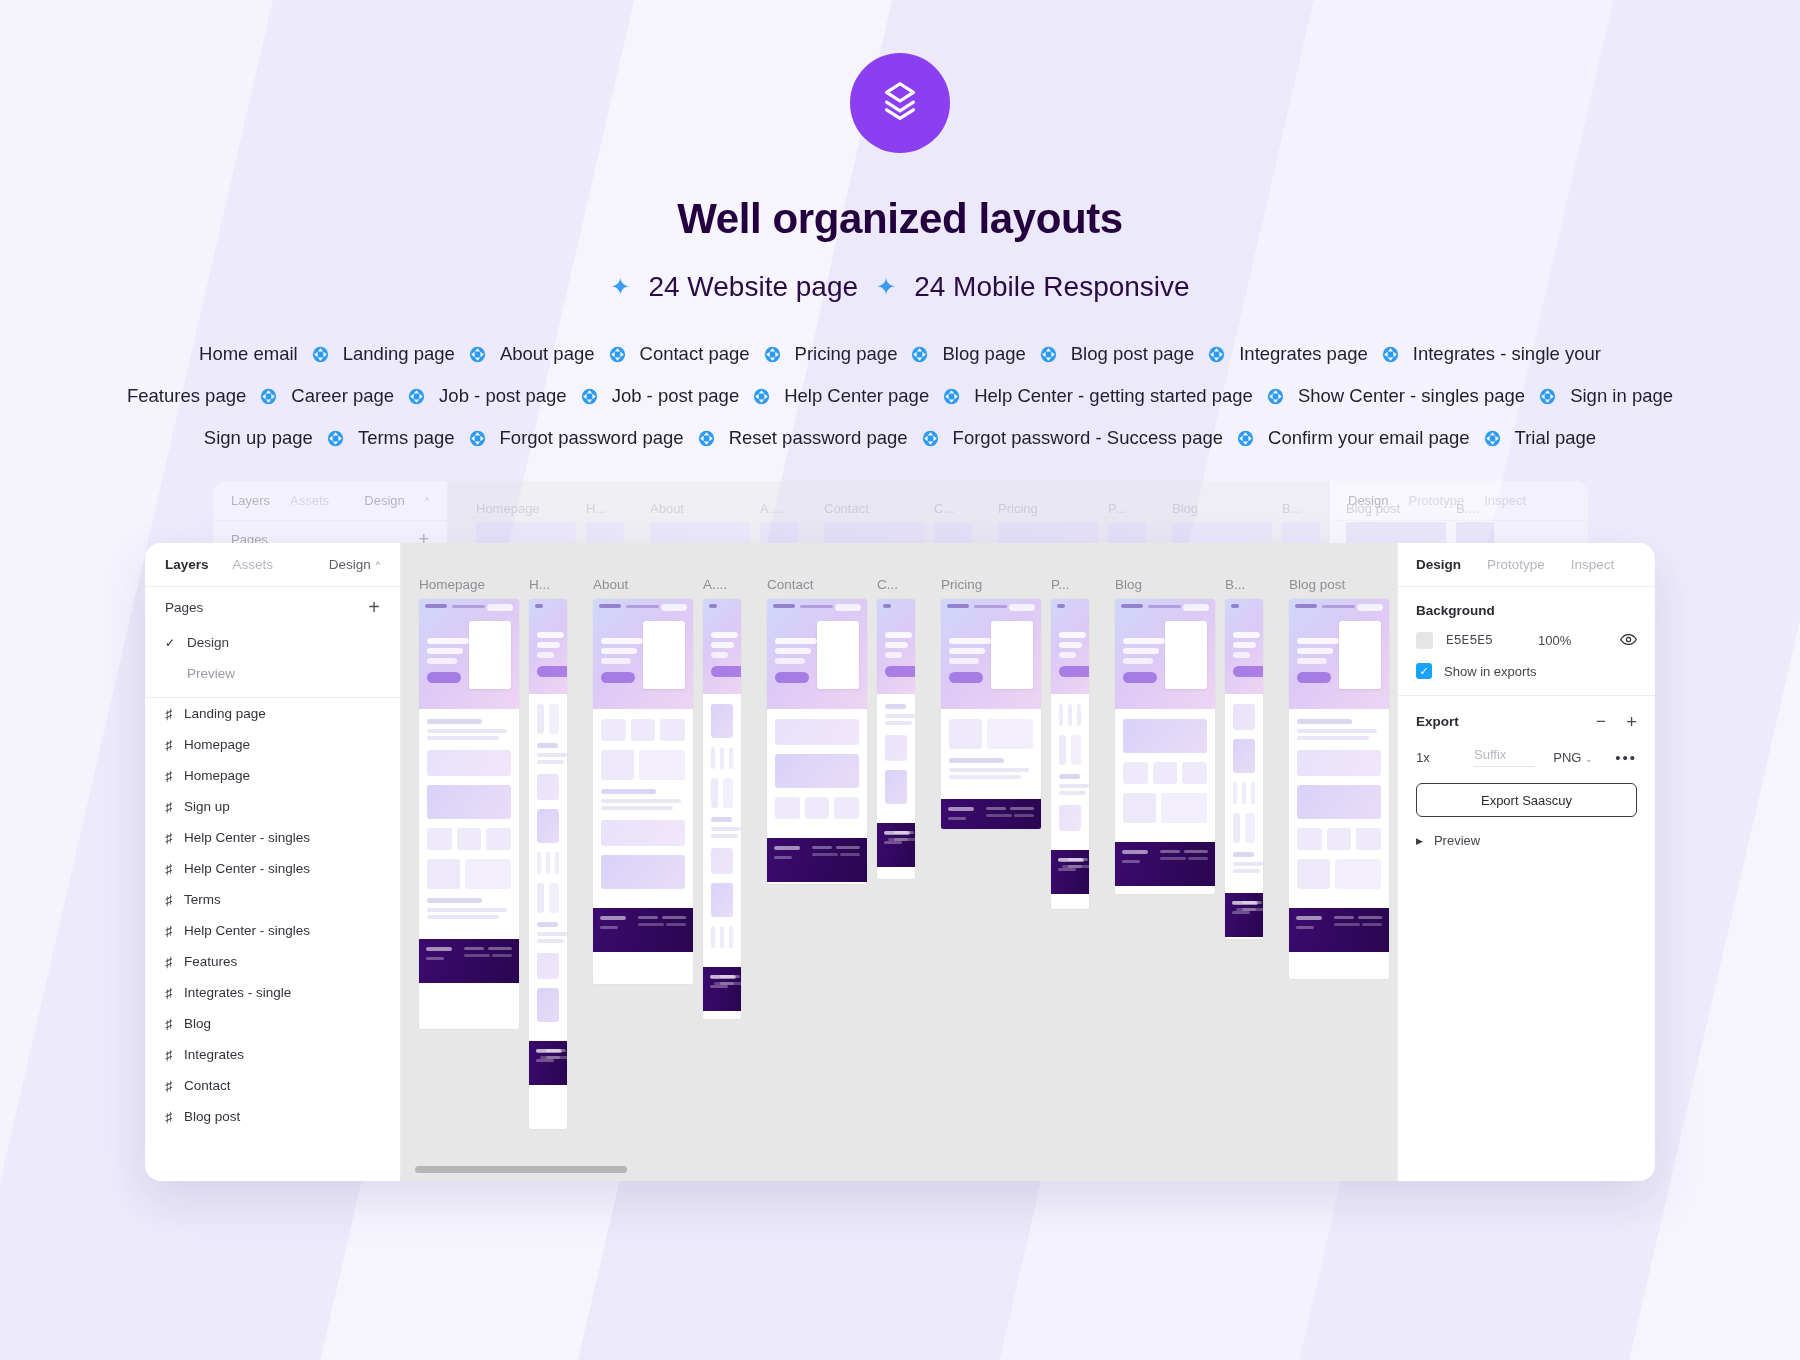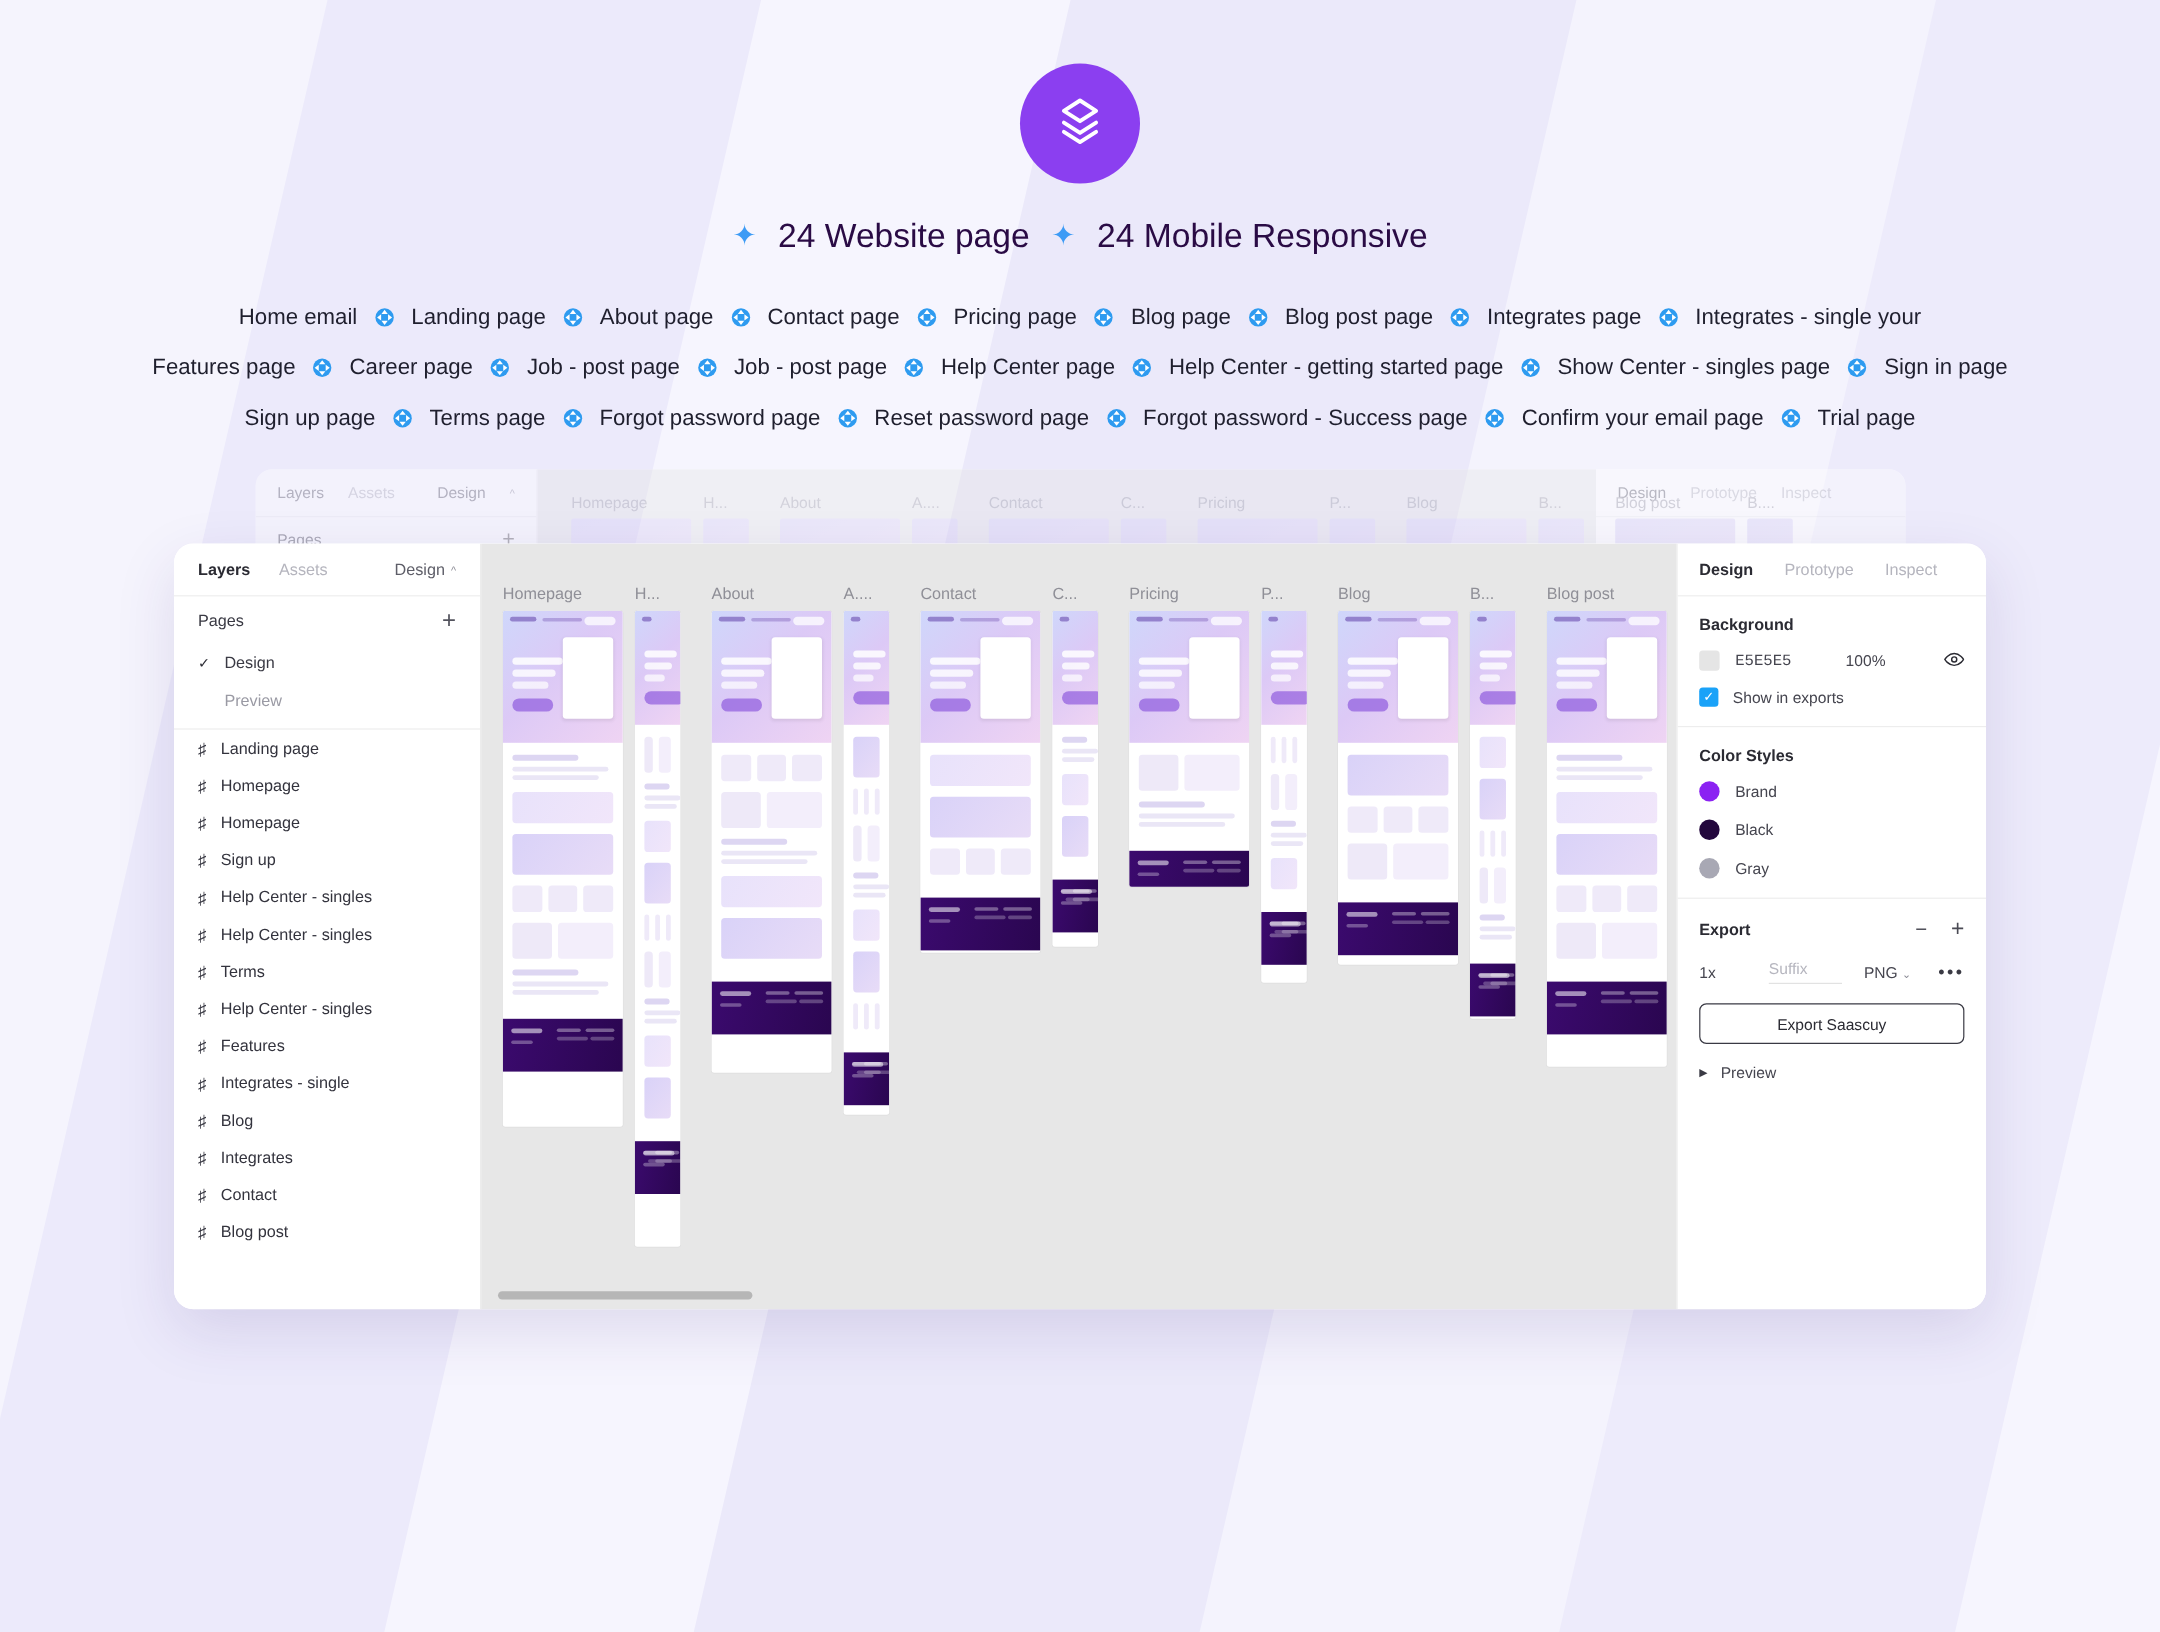--- a/index.html
+++ b/index.html
@@ -246,20 +246,21 @@
   <div class="logo-badge">
     <span>
       <svg width="46" height="46" viewBox="0 0 24 24" fill="none" stroke="#ffffff" stroke-width="1.7" stroke-linecap="round" stroke-linejoin="round">
         <polygon points="12,3 19,7.5 12,12 5,7.5"></polygon>
         <polyline points="5,12.6 12,17.1 19,12.6"></polyline>
         <polyline points="5,16.6 12,21.1 19,16.6"></polyline>
       </svg>
     </span>
   </div>
 
+  <h1 class="hero-title">Well organized layouts</h1>
 
   <div class="hero-sub">
     <span class="spark">✦</span>
     <span>24 Website page</span>
     <span class="spark">✦</span>
     <span>24 Mobile Responsive</span>
   </div>
 
   <div class="links">
     <div class="link-row" id="row0">
@@ -1098,37 +1099,20 @@
                   <circle cx="12" cy="9" r="3"></circle>
               </svg>
             </span>
           </div>
           <div class="rp-check-row">
             <span class="cbox">✓</span>
             <span>Show in exports</span>
           </div>
         </div>
 
-        <div class="rp-section">
-          <div class="rp-title">Color Styles</div>
-          <div id="color-styles">
-              <div class="style-row">
-                <span class="dot" style="background:#8b22f2"></span>
-                <span>Brand</span>
-              </div>
-              <div class="style-row">
-                <span class="dot" style="background:#23073d"></span>
-                <span>Black</span>
-              </div>
-              <div class="style-row">
-                <span class="dot" style="background:#a8a8b4"></span>
-                <span>Gray</span>
-              </div>
-            </div>
-        </div>
 
         <div class="rp-section" style="border-bottom:none">
           <div class="rp-export-hdr">
             <span class="rp-title" style="margin-bottom:0">Export</span>
             <span class="minus">−</span>
             <span class="plus">+</span>
           </div>
           <div class="exp-row">
             <span class="exp-1x">1x</span>
             <span class="exp-suffix">Suffix</span>

